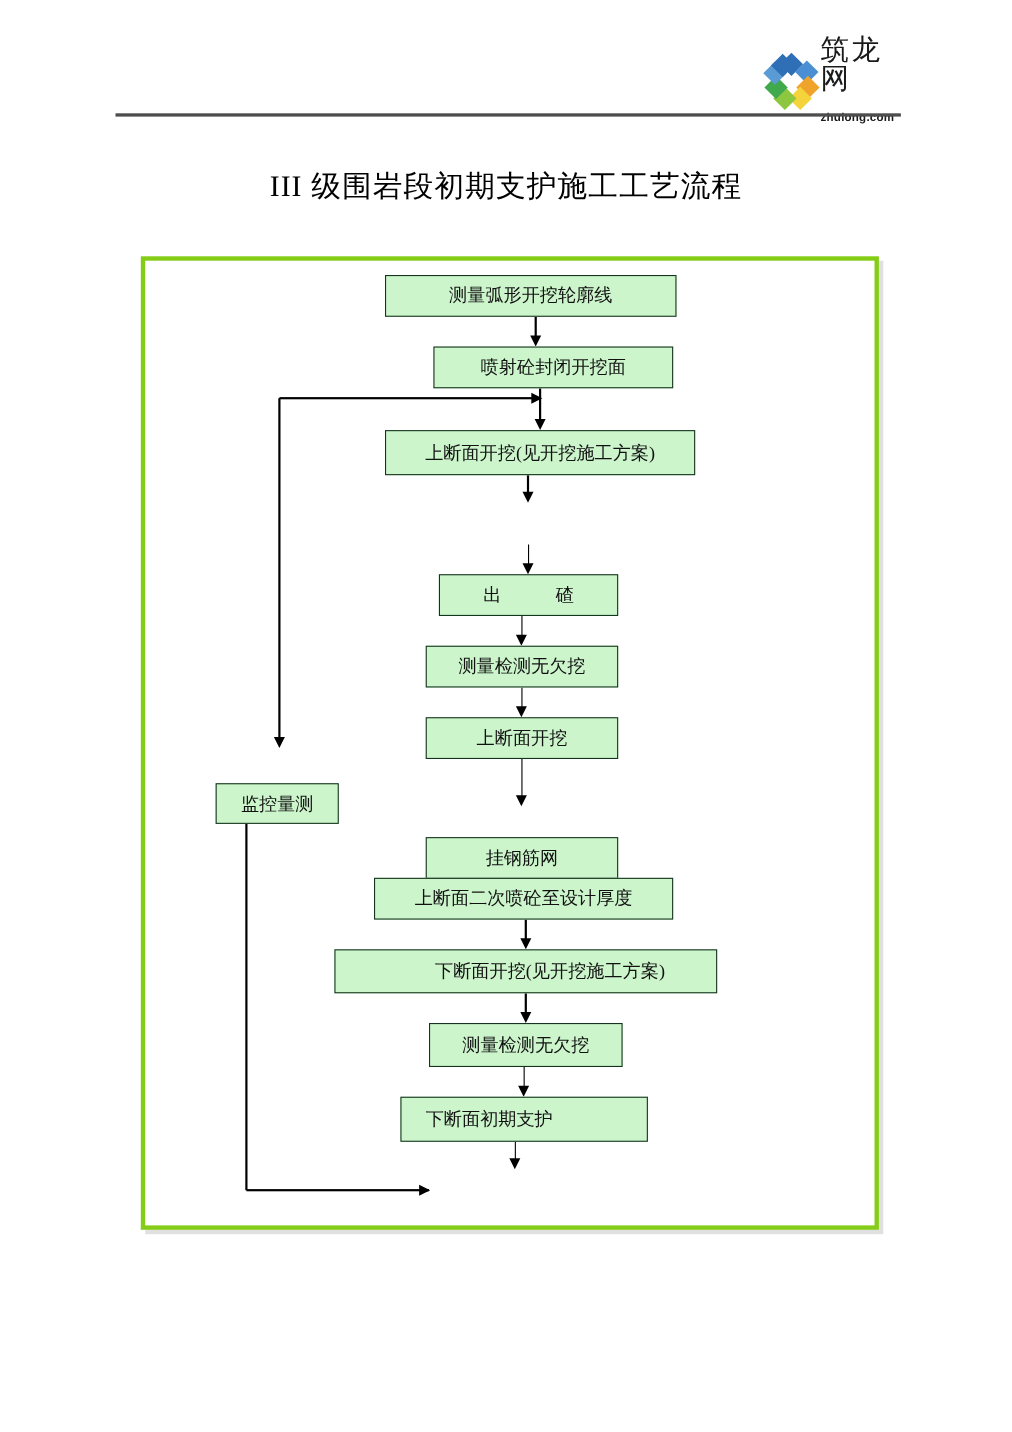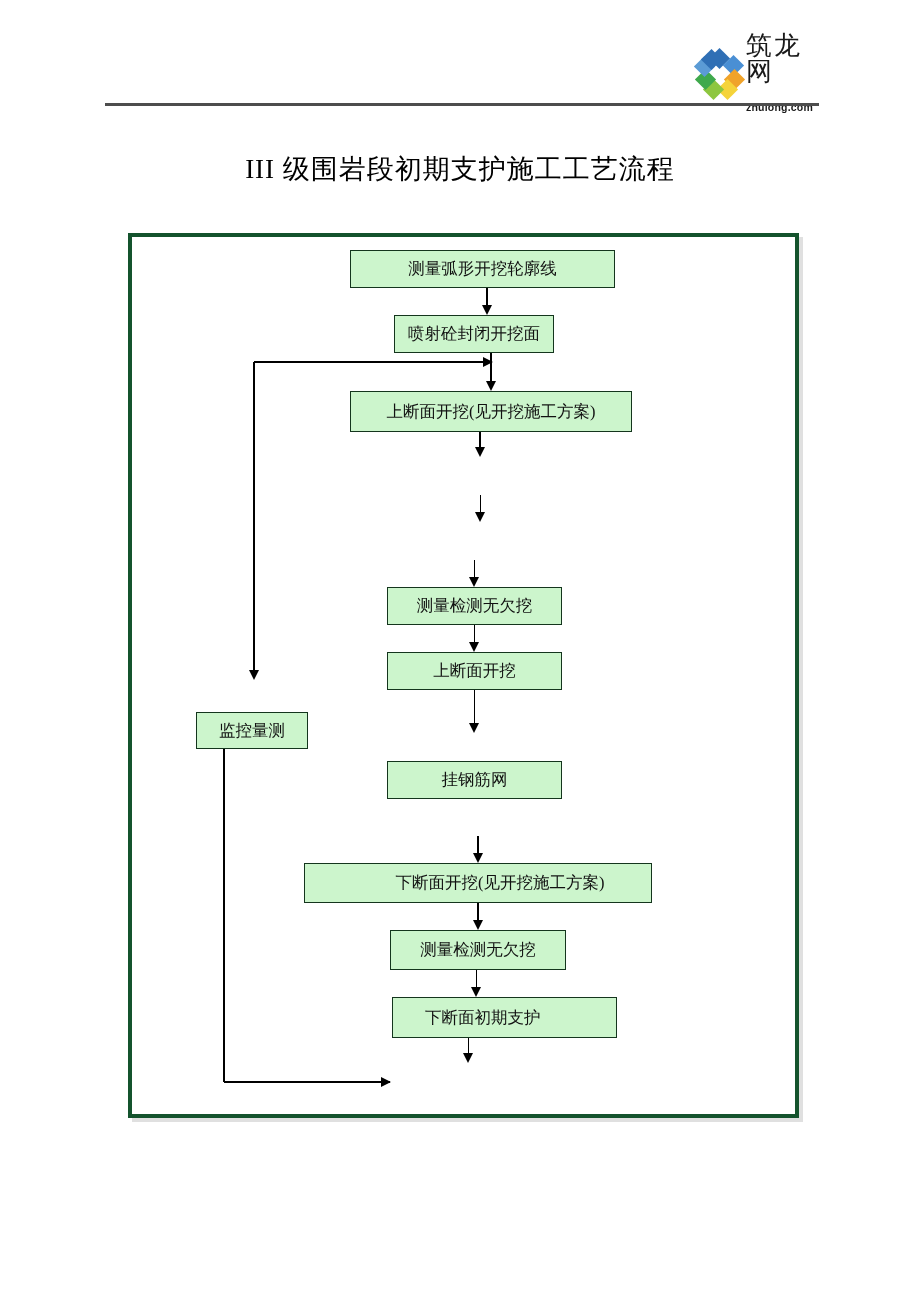--- a/index.html
+++ b/index.html
@@ -81,21 +81,21 @@
     white-space: pre;
   }
 
   
   #chart-frame {
     position: absolute;
     left: 128px;
     top: 233px;
     width: 663px;
     height: 877px;
-    border: 4px solid #14532d;
+    border: 4px solid #84cc16;
     background: #ffffff;
     box-shadow: 4px 4px 0 rgba(0,0,0,0.12);
   }
   #chart-canvas {
     position: absolute;
     left: 0;
     top: 0;
     width: 100%;
     height: 100%;
   }
@@ -107,21 +107,21 @@
     background: #ccf5cc;
     border: 1.6px solid #14351d;
     display: flex;
     align-items: center;
     font-size: 16.5px;
     color: #111111;
     white-space: pre;
     z-index: 3;
   }
   .flow-box.center { justify-content: center; }
-  .flow-box.leftish { justify-content: flex-start; padding-left: 32px; margin-left: 28px; }
+  .flow-box.leftish { justify-content: flex-start; padding-left: 22px; }
 
   
   .vline {
     position: absolute;
     width: 1.8px;
     background: #000000;
     z-index: 2;
   }
   .hline {
     position: absolute;
@@ -166,25 +166,27 @@
   </div>
 </div>
 
 <div id="header-rule"></div>
 
 <div id="page-title">III 级围岩段初期支护施工工艺流程</div>
 
 <div id="chart-frame">
   <div id="chart-canvas">
       <div class="flow-box center" style="left: 218px; top: 13px; width: 265px; height: 38px; background: rgb(204, 245, 204); border-color: rgb(20, 53, 29);"><span>测量弧形开挖轮廓线</span></div>
-      <div class="flow-box center" style="left: 262px; top: 78px; width: 160px; height: 38px; background: rgb(204, 245, 204); border-color: rgb(20, 53, 29);"><span>喷射砼封闭开挖面</span></div>
+      <div class="flow-box center" style="left: 262px; top: 78px; width: 218px; height: 38px; background: rgb(204, 245, 204); border-color: rgb(20, 53, 29);"><span>喷射砼封闭开挖面</span></div>
       <div class="flow-box center" style="left: 218px; top: 154px; width: 282px; height: 41px; background: rgb(204, 245, 204); border-color: rgb(20, 53, 29);"><span>上断面开挖(见开挖施工方案)</span></div>
+      <div class="flow-box center" style="left: 267px; top: 285px; width: 163px; height: 38px; background: rgb(204, 245, 204); border-color: rgb(20, 53, 29);"><span>出　　　碴</span></div>
       <div class="flow-box center" style="left: 255px; top: 350px; width: 175px; height: 38px; background: rgb(204, 245, 204); border-color: rgb(20, 53, 29);"><span>测量检测无欠挖</span></div>
       <div class="flow-box center" style="left: 255px; top: 415px; width: 175px; height: 38px; background: rgb(204, 245, 204); border-color: rgb(20, 53, 29);"><span>上断面开挖</span></div>
       <div class="flow-box center" style="left: 255px; top: 496px; width: 175px; height: 38px; background: rgb(204, 245, 204); border-color: rgb(20, 53, 29); margin-top: 28px;"><span>挂钢筋网</span></div>
+      <div class="flow-box center" style="left: 208px; top: 561px; width: 272px; height: 38px; background: rgb(204, 245, 204); border-color: rgb(20, 53, 29);"><span>上断面二次喷砼至设计厚度</span></div>
       <div class="flow-box center" style="left: 172px; top: 626px; width: 348px; height: 40px; background: rgb(204, 245, 204); border-color: rgb(20, 53, 29); padding-left: 44px;"><span>下断面开挖(见开挖施工方案)</span></div>
       <div class="flow-box center" style="left: 258px; top: 693px; width: 176px; height: 40px; background: rgb(204, 245, 204); border-color: rgb(20, 53, 29);"><span>测量检测无欠挖</span></div>
       <div class="flow-box leftish" style="left: 232px; top: 760px; width: 225px; height: 41px; background: rgb(204, 245, 204); border-color: rgb(20, 53, 29);"><span>下断面初期支护</span></div>
       <div class="flow-box center" style="left: 64px; top: 475px; width: 112px; height: 37px; background: rgb(204, 245, 204); border-color: rgb(20, 53, 29);"><span>监控量测</span></div>
       <div class="vline" style="left: 354.1px; top: 51px; height: 18px;"></div>
       <div class="arrow-down" style="left: 349.5px; top: 68px;"></div>
       <div class="vline" style="left: 358.1px; top: 116px; height: 29px;"></div>
       <div class="arrow-down" style="left: 353.5px; top: 144px;"></div>
       <div class="vline" style="left: 347.1px; top: 195px; height: 16px;"></div>
       <div class="arrow-down" style="left: 342.5px; top: 210px;"></div>

